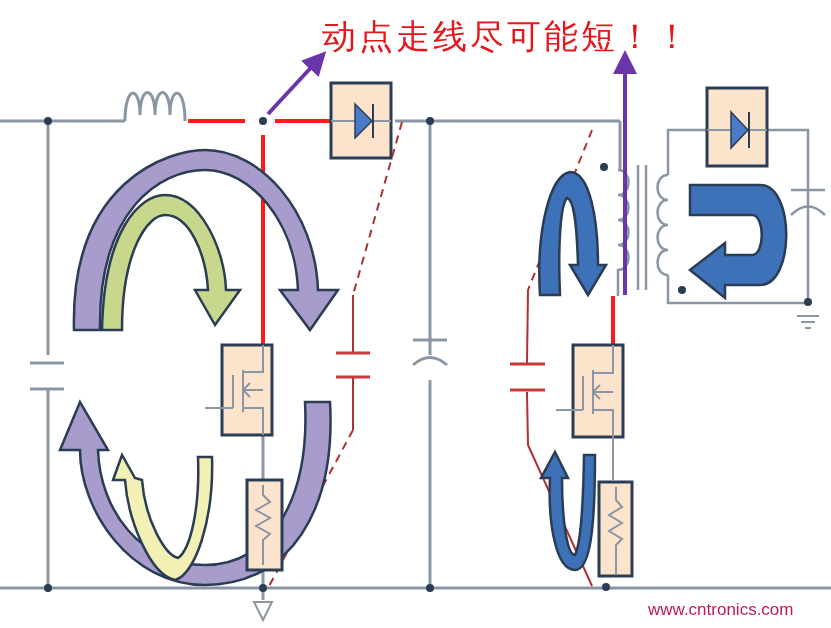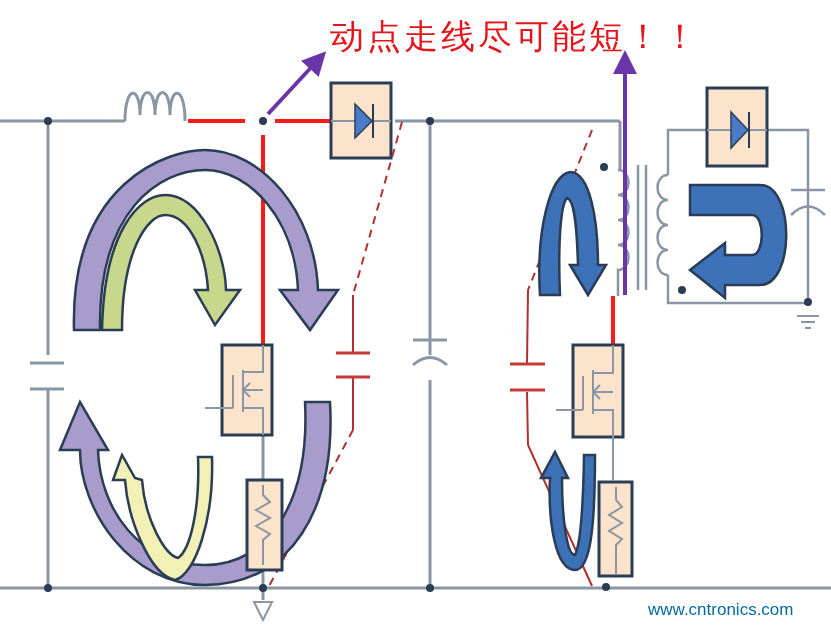--- a/index.html
+++ b/index.html
@@ -1,25 +1,25 @@
 <!DOCTYPE html>
 <html><head>
 <meta charset="utf-8">
 <style>
   html, body { margin: 0; padding: 0; background: #ffffff; }
   body { width: 831px; height: 628px; position: relative; overflow: hidden; font-family: "DejaVu Sans", sans-serif; }
   #diagram { position: absolute; left: 0; top: 0; width: 831px; height: 628px; }
   .title {
-    position: absolute; left: 330px; top: 14px;
+    position: absolute; left: 322px; top: 14px;
     font-family: "DejaVu Serif", serif; font-size: 34px; color: #e8141b;
     letter-spacing: 3px; white-space: nowrap; font-weight: normal;
   }
   .watermark {
     position: absolute; left: 648px; top: 600px;
-    font-family: "Liberation Sans", sans-serif; font-size: 17px; color: #0369a1;
+    font-family: "Liberation Sans", sans-serif; font-size: 17px; color: #be185d;
     white-space: nowrap;
   }
 </style>
 </head>
 <body>
 
 <svg id="diagram" viewBox="0 0 831 628" xmlns="http://www.w3.org/2000/svg">
   <defs>
     <marker id="purpleHead" markerWidth="6" markerHeight="6" refX="3" refY="3" orient="auto">
       <path d="M0,0 L6,3 L0,6 Z" fill="#6a35a8"></path>

